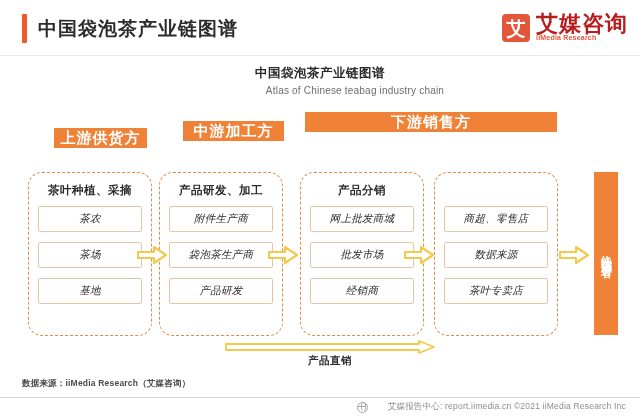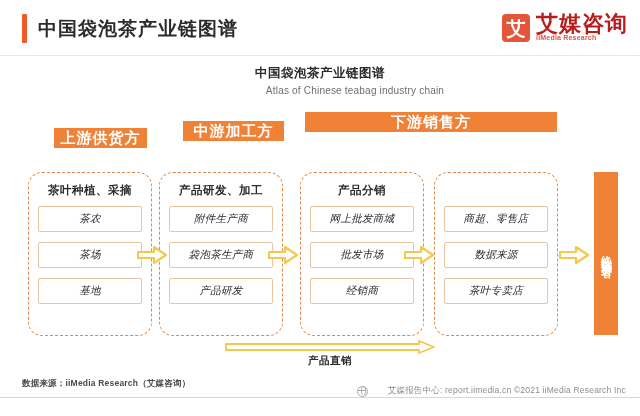--- a/index.html
+++ b/index.html
@@ -118,21 +118,21 @@
 
   
   .source{
     position:absolute;left:22px;top:378px;
     font-size:8.5px;font-weight:700;color:#4a4a4a;letter-spacing:0.2px;
   }
   .footer-rule{
     position:absolute;left:0;top:397px;width:640px;height:1px;background:#d8d8d8;
   }
   .footer{
-    position:absolute;right:14px;top:385px;
+    position:absolute;right:14px;top:401px;
     display:flex;align-items:center;gap:20px;
     font-size:8.5px;color:#8c8c8c;letter-spacing:0.2px;
   }
   .globe{
     width:9px;height:9px;border-radius:50%;
     border:1px solid #a8a8a8;position:relative;flex:0 0 auto;
   }
   .globe:before{
     content:"";position:absolute;left:3px;top:-1px;width:3px;height:9px;
     border:1px solid #a8a8a8;border-radius:50%;border-top:none;border-bottom:none;

